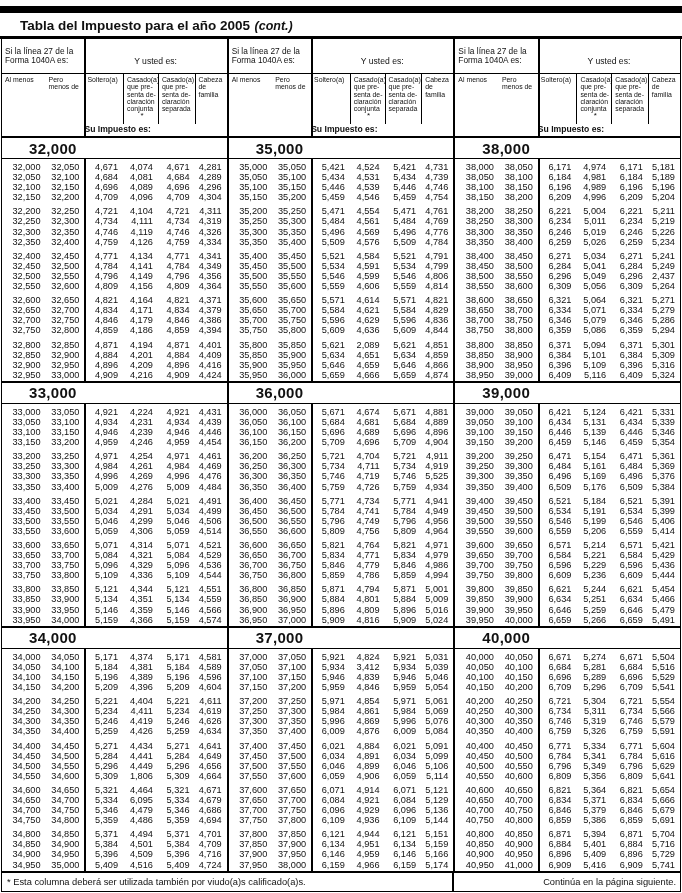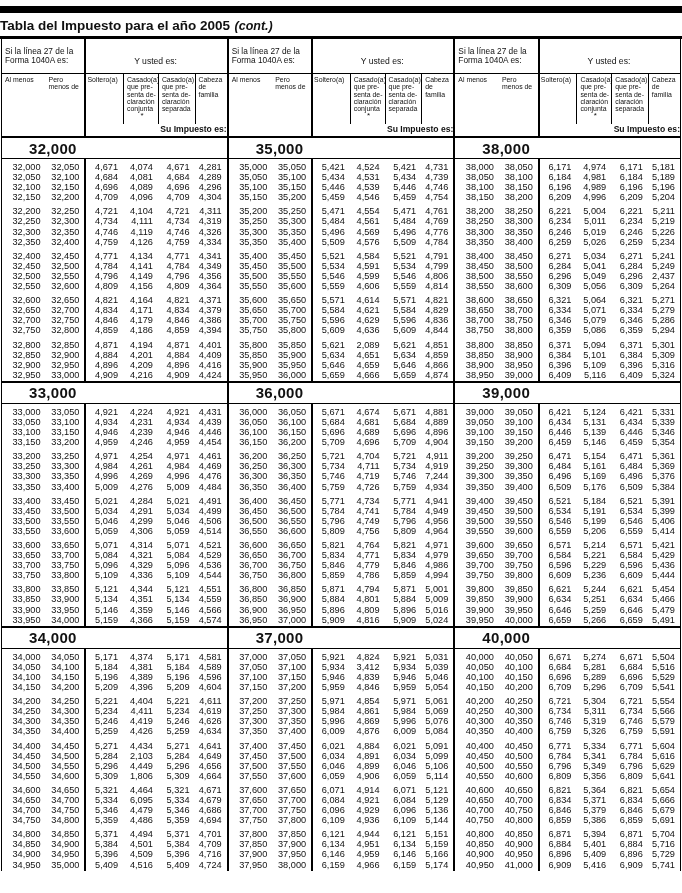--- a/index.html
+++ b/index.html
@@ -1,40 +1,40 @@
 <!DOCTYPE html>
 <html><head>
 <meta charset="utf-8">
 <style>
   html,body{margin:0;padding:0;background:#fff;width:682px;height:893px;overflow:hidden;
     font-family:"Liberation Sans","DejaVu Sans",sans-serif;color:#111;}
   .page{width:682px;height:893px;position:relative;background:#fff;}
   .topbar{height:7px;background:#000;margin-top:6px;}
-  .titlebar{padding:3px 6px 2px 0;border-bottom:3px solid #000;}
+  .titlebar{padding:3px 6px 2px 20px;border-bottom:3px solid #000;}
   .title-main{font-size:13.5px;font-weight:bold;}
   .title-cont{font-size:12.5px;font-style:italic;font-weight:bold;}
   .frame{border-left:1px solid #000;border-right:1px solid #000;margin:0 1px;}
   .panels{display:flex;}
   .panel{flex:1;min-width:0;}
   .panel.mid{border-left:2px solid #000;border-right:2px solid #000;}
   
   .phead{position:relative;}
   .phead::after{content:"";position:absolute;left:36.7%;top:0;bottom:0;width:2px;background:#000;}
   .hrow1{display:flex;border-bottom:1px solid #000;height:34px;}
   .hrow1 .hleft{width:36.7%;display:flex;align-items:center;justify-content:center;
     font-size:8.3px;text-align:left;line-height:9px;padding:2px 3px;box-sizing:border-box;}
   .hrow1 .hright{flex:1;display:flex;align-items:center;justify-content:center;font-size:8.6px;margin-top:10px;}
   .hrow2{display:grid;grid-template-columns:19.4% 17.3% 17.2% 15.5% 16.3% 14.3%;min-height:50px;}
   .hrow2 .hc{font-size:6.9px;line-height:7.3px;padding:2px 1px 1px 3px;box-sizing:border-box;
     display:flex;flex-direction:column;}
   .hrow2 .hc.bl{border-left:1px solid #000;}
   .hrow2 .star{text-align:center;font-size:8px;line-height:6px;margin-top:1px;}
   .hrow3{display:flex;height:12px;}
   .hrow3 .sp{width:36.7%;}
-  .hrow3 .si{flex:1;text-align:right;font-size:8.6px;font-weight:bold;line-height:11px;}
+  .hrow3 .si{flex:1;text-align:left;font-size:8.6px;font-weight:bold;line-height:11px;}
   
   .band{border-top:2px solid #000;border-bottom:1.5px solid #000;height:20px;
     display:flex;align-items:center;}
   .band .blabel{font-size:15px;font-weight:bold;padding-left:27px;letter-spacing:.3px;}
   
   .secdata{position:relative;padding:2px 0 1px 0;}
   .secdata::after{content:"";position:absolute;left:36.7%;top:0;bottom:0;width:2px;background:#000;}
   .rgroup{margin-top:4px;}
   .rgroup:first-child{margin-top:1px;}
   .drow{display:grid;grid-template-columns:19.4% 17.3% 17.2% 15.5% 16.3% 14.3%;}
@@ -508,21 +508,21 @@
                 <span class="dc">34,450</span>
                 <span class="dc">5,271</span>
                 <span class="dc">4,434</span>
                 <span class="dc">5,271</span>
                 <span class="dc">4,641</span>
               </div>
               <div class="drow">
                 <span class="dc">34,450</span>
                 <span class="dc">34,500</span>
                 <span class="dc">5,284</span>
-                <span class="dc">2,103</span>
+                <span class="dc">4,441</span>
                 <span class="dc">5,284</span>
                 <span class="dc">4,649</span>
               </div>
               <div class="drow">
                 <span class="dc">34,500</span>
                 <span class="dc">34,550</span>
                 <span class="dc">5,296</span>
                 <span class="dc">4,449</span>
                 <span class="dc">5,296</span>
                 <span class="dc">4,656</span>
@@ -857,21 +857,21 @@
                 <span class="dc">4,711</span>
                 <span class="dc">5,734</span>
                 <span class="dc">4,919</span>
               </div>
               <div class="drow">
                 <span class="dc">36,300</span>
                 <span class="dc">36,350</span>
                 <span class="dc">5,746</span>
                 <span class="dc">4,719</span>
                 <span class="dc">5,746</span>
-                <span class="dc">7,244</span>
+                <span class="dc">5,525</span>
               </div>
               <div class="drow">
                 <span class="dc">36,350</span>
                 <span class="dc">36,400</span>
                 <span class="dc">5,759</span>
                 <span class="dc">4,726</span>
                 <span class="dc">5,759</span>
                 <span class="dc">4,934</span>
               </div>
             </div>
@@ -1696,15 +1696,19 @@
                 <span class="dc">41,000</span>
                 <span class="dc">6,909</span>
                 <span class="dc">5,416</span>
                 <span class="dc">6,909</span>
                 <span class="dc">5,741</span>
               </div>
             </div>
           </div>
         </div>
       </div>
+    <div class="footrow">
+      <div class="fl">* Esta columna deberá ser utilizada también por viudo(a)s calificado(a)s.</div>
+      <div class="fr">Continúa en la página siguiente.</div>
+    </div>
   </div>
 
 </div>
 
 </body></html>

